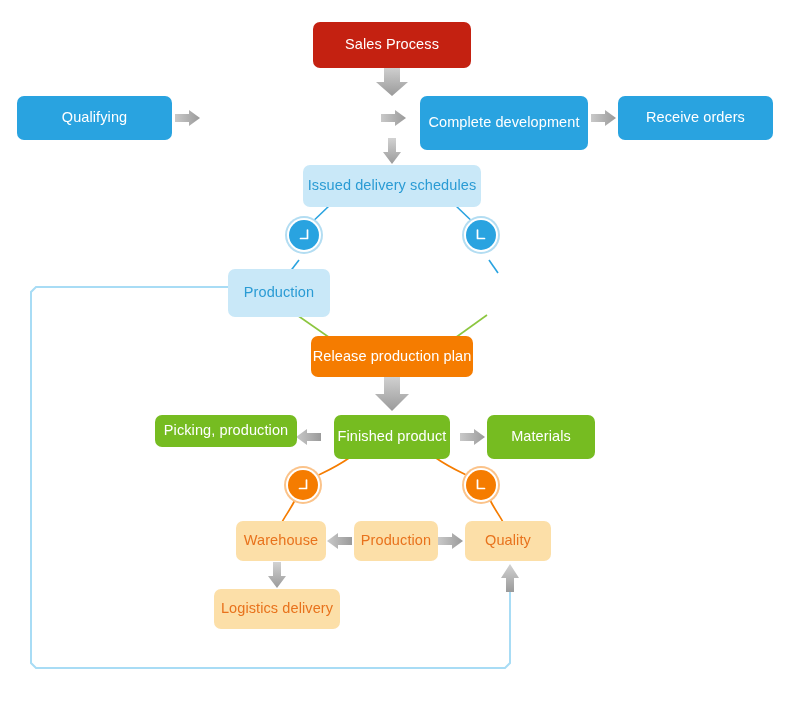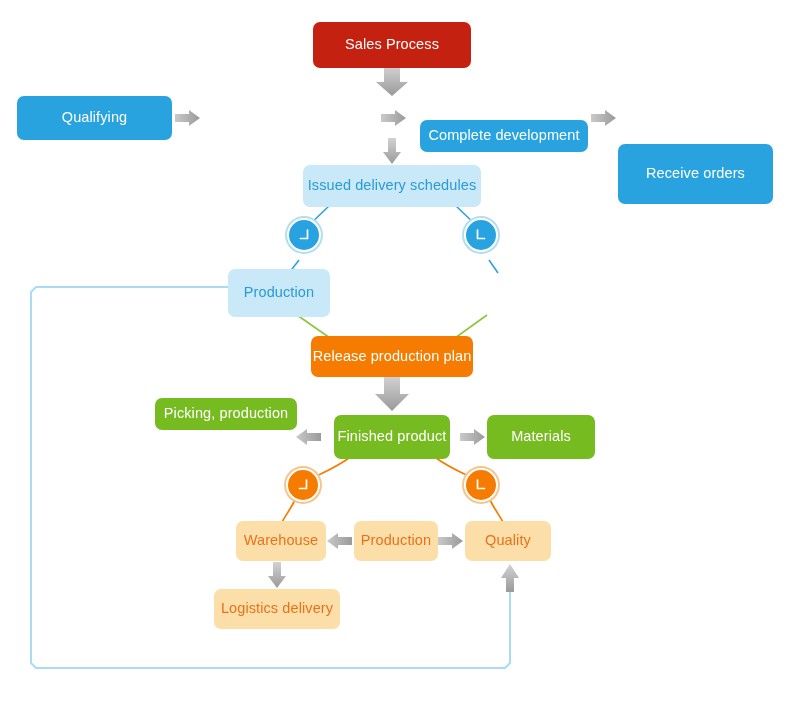--- a/index.html
+++ b/index.html
@@ -185,42 +185,42 @@
 
   <div class="node n-red" style="left:313px; top:22px; width:158px; height:46px;">
     <span>Sales Process</span>
   </div>
 
   <div class="node n-blue" style="left:17px; top:96px; width:155px; height:44px;">
     <span>Qualifying</span>
   </div>
 
 
-  <div class="node n-blue" style="left:420px; top:96px; width:168px; height:32px;margin-top:24px;">
+  <div class="node n-blue" style="left:420px; top:96px; width:168px; height:54px;">
     <span>Complete development</span>
   </div>
 
-  <div class="node n-blue" style="left:618px; top:96px; width:155px; height:60px;margin-top:48px;">
+  <div class="node n-blue" style="left:618px; top:96px; width:155px; height:44px;">
     <span>Receive orders</span>
   </div>
 
   <div class="node n-lightblue" style="left:303px; top:165px; width:178px; height:42px;">
     <span>Issued delivery schedules</span>
   </div>
 
   <div class="node n-lightblue" style="left:228px; top:269px; width:102px; height:48px;">
     <span>Production</span>
   </div>
 
 
   <div class="node n-orange" style="left:311px; top:336px; width:162px; height:41px;">
     <span>Release production plan</span>
   </div>
 
-  <div class="node n-green" style="left:155px; top:398px; width:142px; height:29px;">
+  <div class="node n-green" style="left:155px; top:415px; width:142px; height:29px;">
     <span>Picking, production</span>
   </div>
 
   <div class="node n-green" style="left:334px; top:415px; width:116px; height:44px;">
     <span>Finished product</span>
   </div>
 
   <div class="node n-green" style="left:487px; top:415px; width:108px; height:44px;">
     <span>Materials</span>
   </div>

